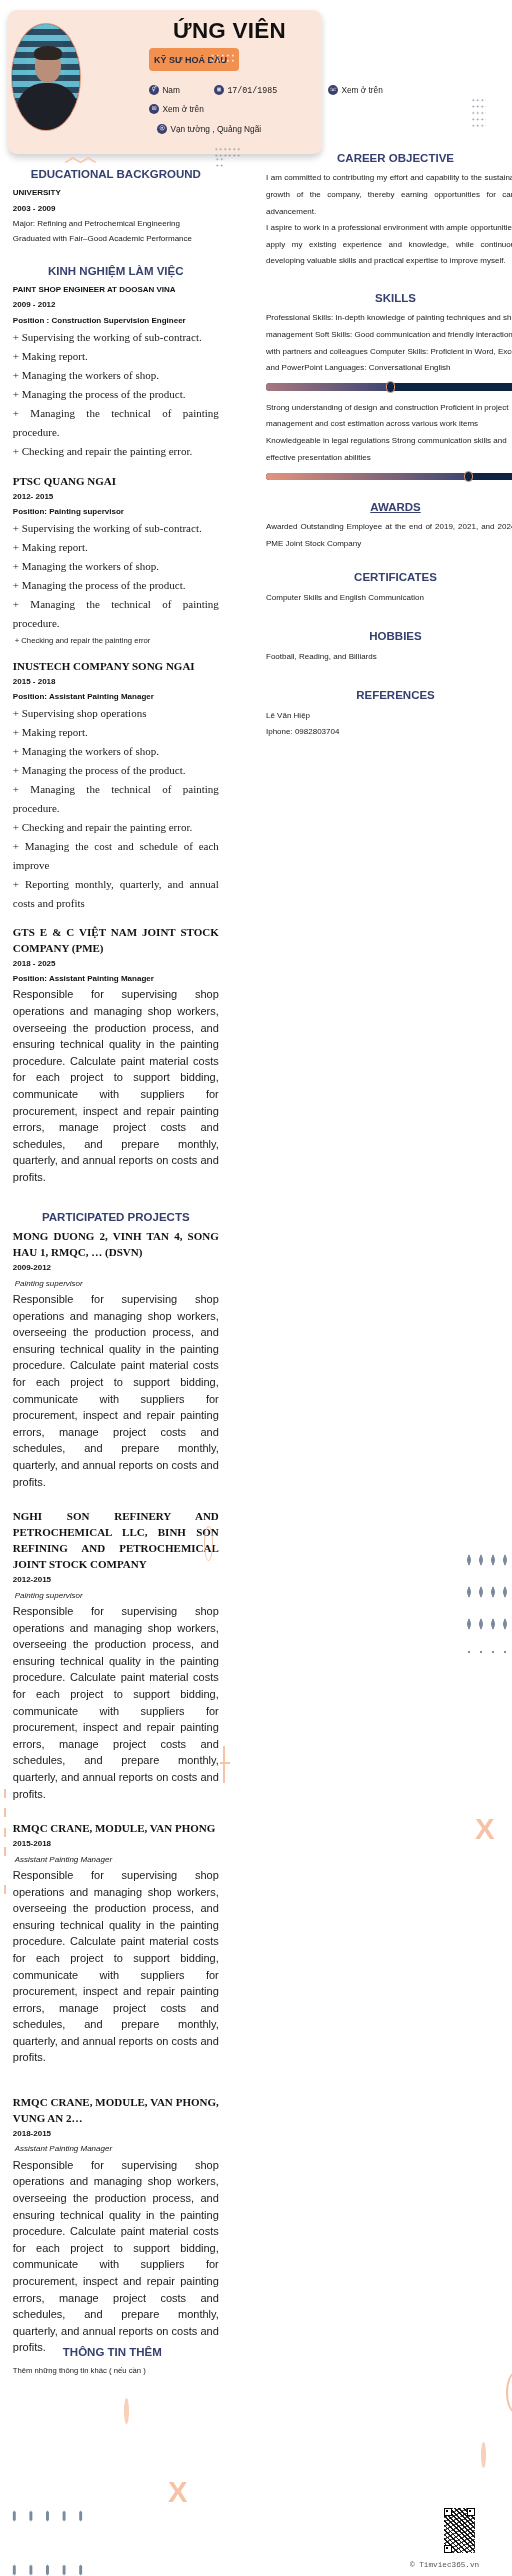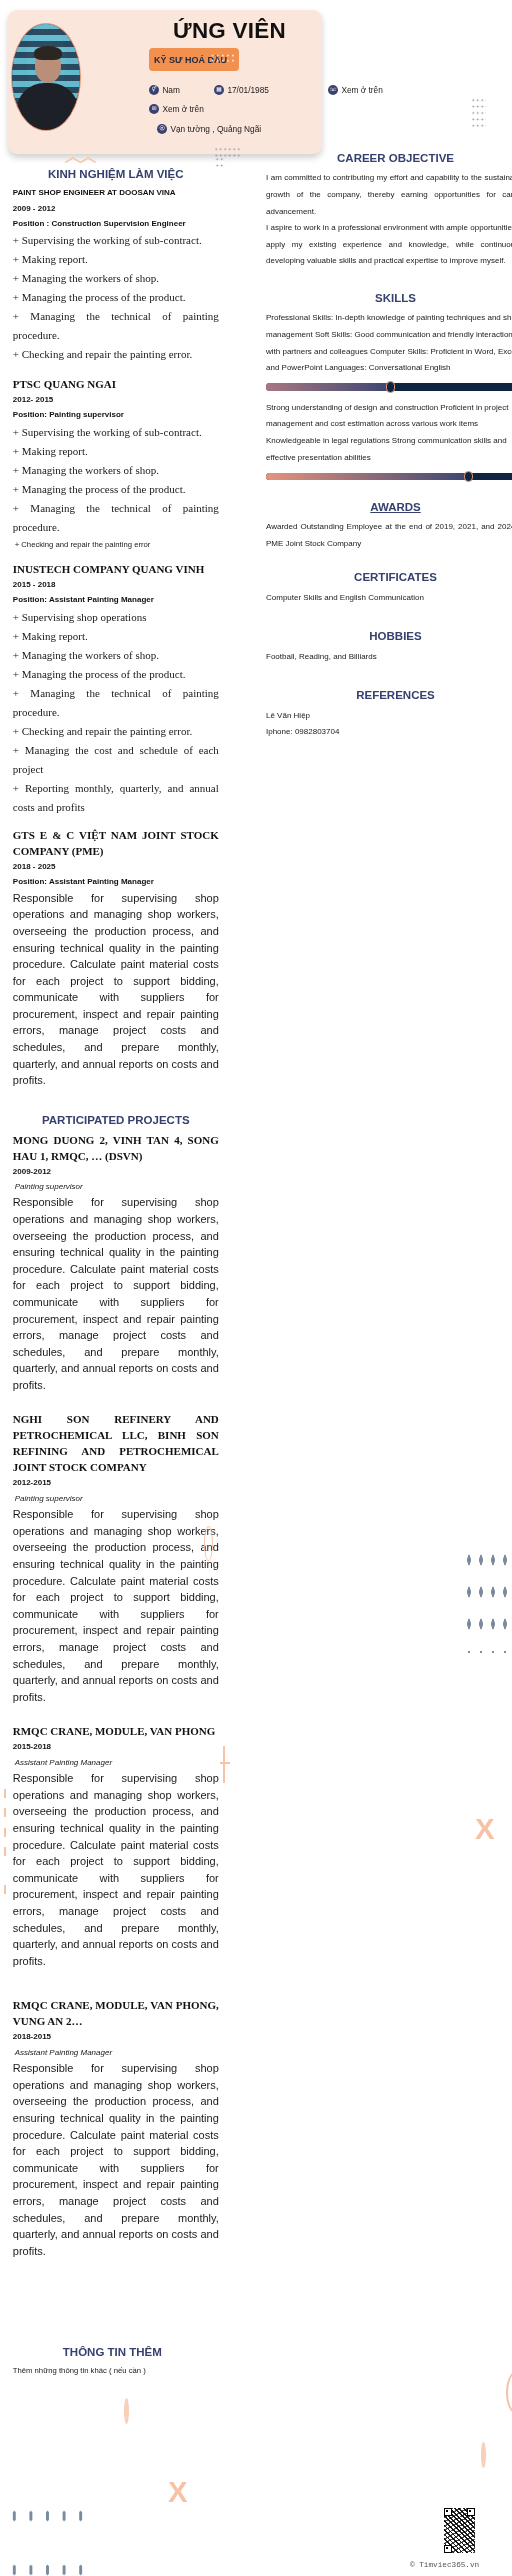--- a/index.html
+++ b/index.html
@@ -152,21 +152,21 @@
 
 <div class="job-badge">
   <span class="label">KỸ SƯ HOÁ DẦU</span>
   <span class="dots"></span>
 </div>
 
 <div class="info" style="left:149px; top:85px;">
   <span class="ic">⚥</span>
   <span>Nam</span>
 </div>
-<div class="info" style="left:214px; top:85px;">
+<div class="info" style="left:214px; top:85px;font-family:Liberation Mono, monospace;">
   <span class="ic">▦</span>
   <span>17/01/1985</span>
 </div>
 <div class="info" style="left:328px; top:85px;">
   <span class="ic">☏</span>
   <span>Xem ở trên</span>
 </div>
 <div class="info" style="left:149px; top:104px;">
   <span class="ic">✉</span>
   <span>Xem ở trên</span>
@@ -178,20 +178,27 @@
 
 <div class="deco-dots-grey" style="left:471px; top:97px; width:15.4px; height:33px;"></div>
 <div class="deco-dots-grey" style="left:214px; top:146px; width:28px; height:14px;"></div>
 <div class="deco-dots-grey" style="left:215px; top:156px; width:10.2px; height:14px;"></div>
 <svg style="position:absolute; left:64px; top:156px;" width="33" height="9" viewBox="0 0 52 14">
   <polyline points="2,10 14,3 26,10 38,3 50,10" fill="none" stroke="#f7c6ae" stroke-width="2.5"></polyline>
 </svg>
 
 <div class="col-left">
 
+  <section style="margin-bottom:18px;">
+    <h2 class="section-title">EDUCATIONAL BACKGROUND</h2>
+    <div class="bold-small">UNIVERSITY</div>
+    <div class="bold-small">2003 - 2009</div>
+    <div class="small">Major: Refining and Petrochemical Engineering</div>
+    <div class="small">Graduated with Fair–Good Academic Performance</div>
+  </section>
 
   <section>
     <h2 class="section-title">KINH NGHIỆM LÀM VIỆC</h2>
 
     <div class="job">
       <div class="bold-small">PAINT SHOP ENGINEER AT DOOSAN VINA</div>
       <div class="bold-small">2009 - 2012</div>
       <div class="bold-small">Position : Construction Supervision Engineer</div>
       <ul class="bullet-list">
         <li>+ Supervising the working of sub-contract.</li>
@@ -211,31 +218,31 @@
         <li>+ Supervising the working of sub-contract.</li>
         <li>+ Making report.</li>
         <li>+ Managing the workers of shop.</li>
         <li>+ Managing the process of the product.</li>
         <li>+ Managing the technical of painting procedure.</li>
         <li class="small-sans">+ Checking and repair the painting error</li>
       </ul>
     </div>
 
     <div class="job" style="margin-top:7.7px;">
-      <div class="serif-head">INUSTECH COMPANY QUANG VINH</div>
+      <div class="serif-head">INUSTECH COMPANY SONG NGAI</div>
       <div class="bold-small">2015 - 2018</div>
       <div class="bold-small">Position: Assistant Painting Manager</div>
       <ul class="bullet-list">
         <li>+ Supervising shop operations</li>
         <li>+ Making report.</li>
         <li>+ Managing the workers of shop.</li>
         <li>+ Managing the process of the product.</li>
         <li>+ Managing the technical of painting procedure.</li>
         <li>+ Checking and repair the painting error.</li>
-        <li>+ Managing the cost and schedule of each project</li>
+        <li>+ Managing the cost and schedule of each improve</li>
         <li>+ Reporting monthly, quarterly, and annual costs and profits</li>
       </ul>
     </div>
 
     <div class="job" style="margin-top:10.2px;">
       <div class="serif-head">GTS E &amp; C VIỆT NAM JOINT STOCK COMPANY (PME)</div>
       <div class="bold-small">2018 - 2025</div>
       <div class="bold-small">Position: Assistant Painting Manager</div>
       <p class="serif-lg" style="line-height:16.6px;">Responsible for supervising shop operations and managing shop workers, overseeing the production process, and ensuring technical quality in the painting procedure. Calculate paint material costs for each project to support bidding, communicate with suppliers for procurement, inspect and repair painting errors, manage project costs and schedules, and prepare monthly, quarterly, and annual reports on costs and profits.</p>
     </div>

